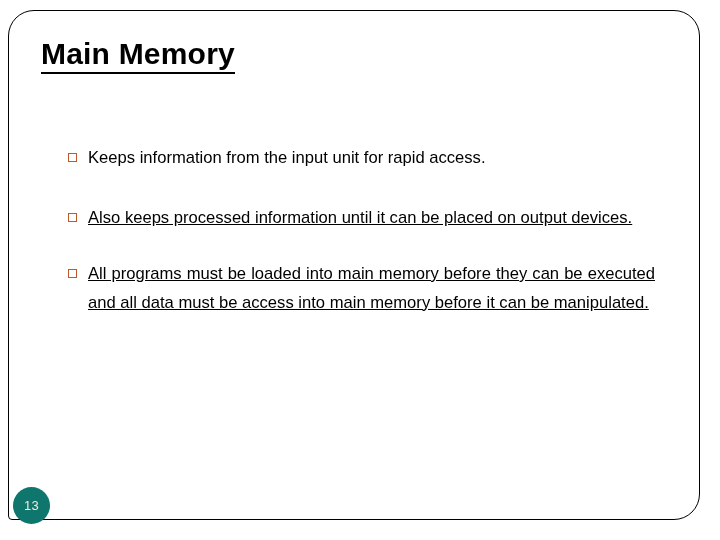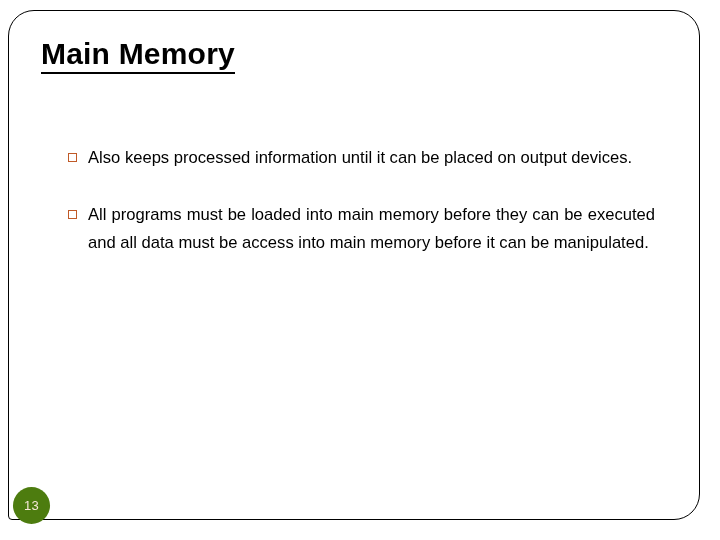--- a/index.html
+++ b/index.html
@@ -85,38 +85,39 @@
   }
 
   .bullet-item .bullet-text {
     display: block;
   }
 
   
   .bullet-item.justified .bullet-text {
     text-align: justify;
     text-align-last: left;
+    text-decoration: underline;
   }
   .bullet-item.single-line .bullet-text {
     text-align: left;
   }
 
   
   #bullet-0 { margin-bottom: 31px; }
   #bullet-1 { margin-bottom: 28px; }
 
   
   #page-badge {
     position: absolute;
     left: 13px;
     top: 487px;
     width: 37px;
     height: 37px;
     border-radius: 50%;
-    background: #4d7c0f;
+    background: #0f766e;
     display: flex;
     align-items: center;
     justify-content: center;
   }
   #page-badge .page-number {
     font-size: 13px;
     color: #F6E7D8;
     line-height: 1;
     letter-spacing: 0.3px;
   }
@@ -125,20 +126,24 @@
 <body>
 
 <div id="slide">
 
   <div id="slide-frame"></div>
 
   <div id="slide-title"><span class="title-underline">Main Memory</span></div>
 
   <div id="body-list">
 
+    <div class="bullet-item single-line" id="bullet-0">
+      <span class="bullet-glyph"></span>
+      <span class="bullet-text">Keeps information from the input unit for rapid access.</span>
+    </div>
 
     <div class="bullet-item justified" id="bullet-1">
       <span class="bullet-glyph"></span>
       <span class="bullet-text">Also keeps processed information until it can be placed on output devices.</span>
     </div>
 
     <div class="bullet-item justified" id="bullet-2">
       <span class="bullet-glyph"></span>
       <span class="bullet-text">All programs must be loaded into main memory before they can be executed and all data must be access into main memory before it can be manipulated.</span>
     </div>

